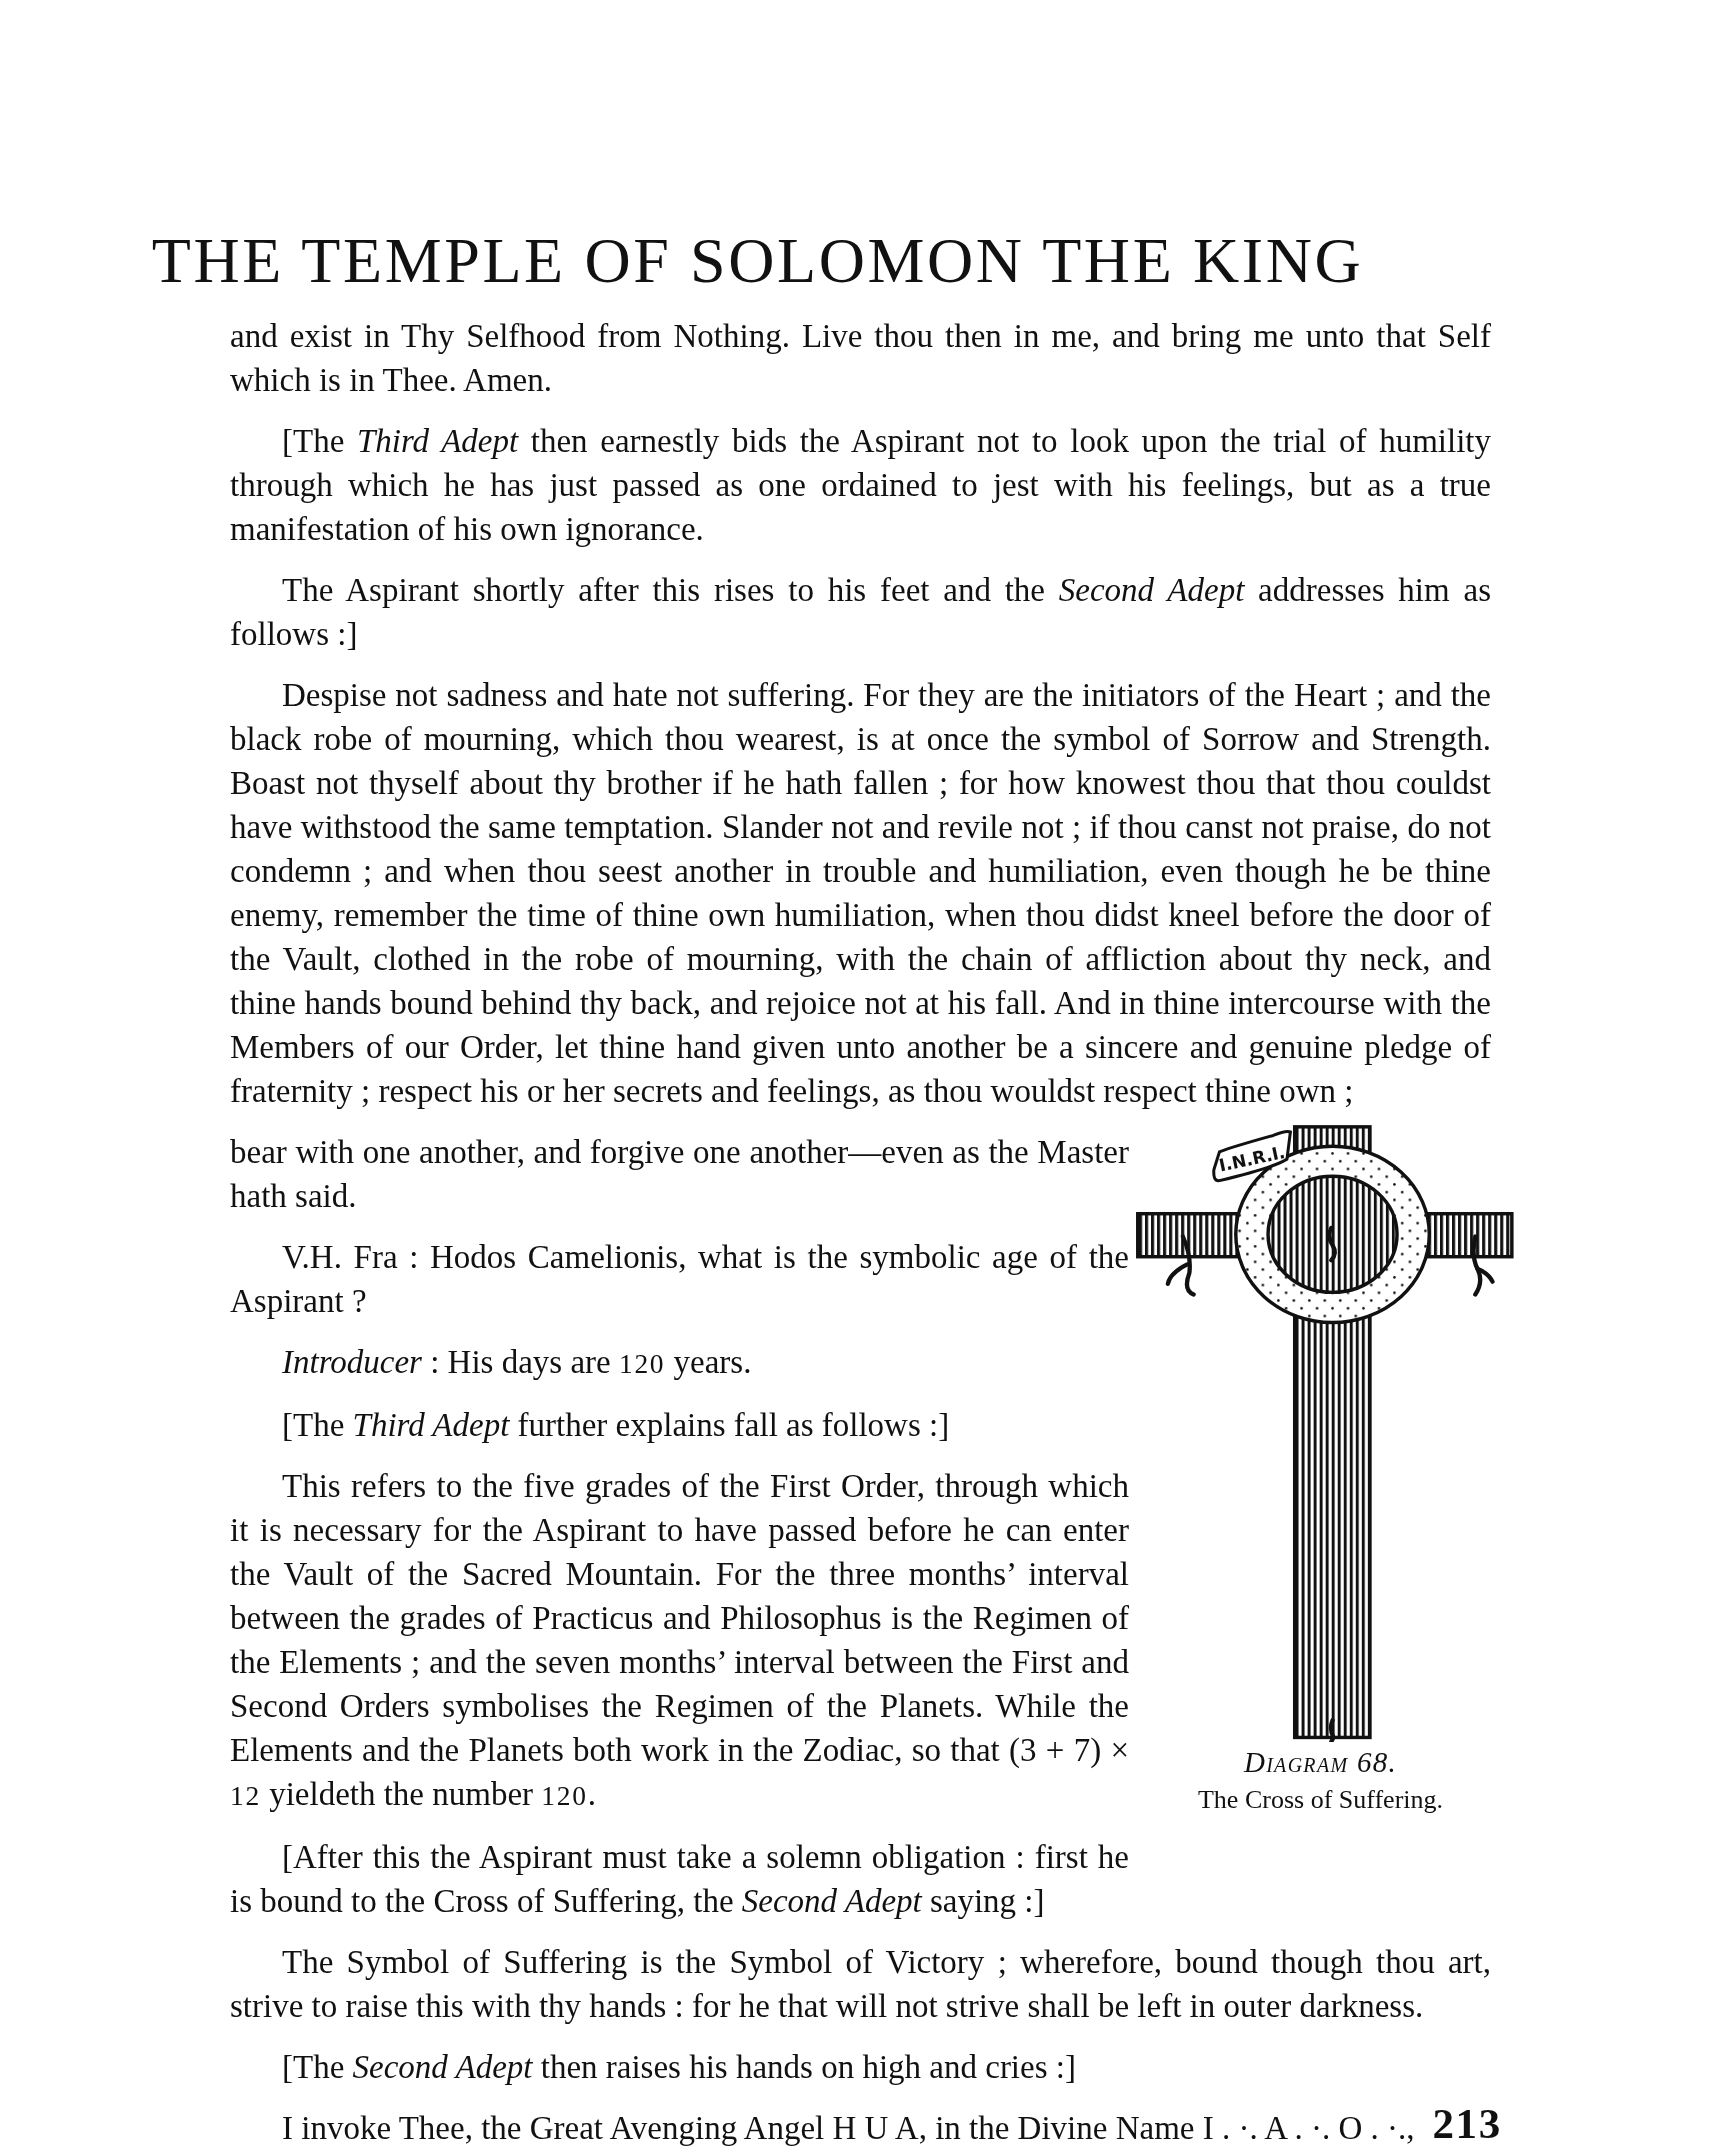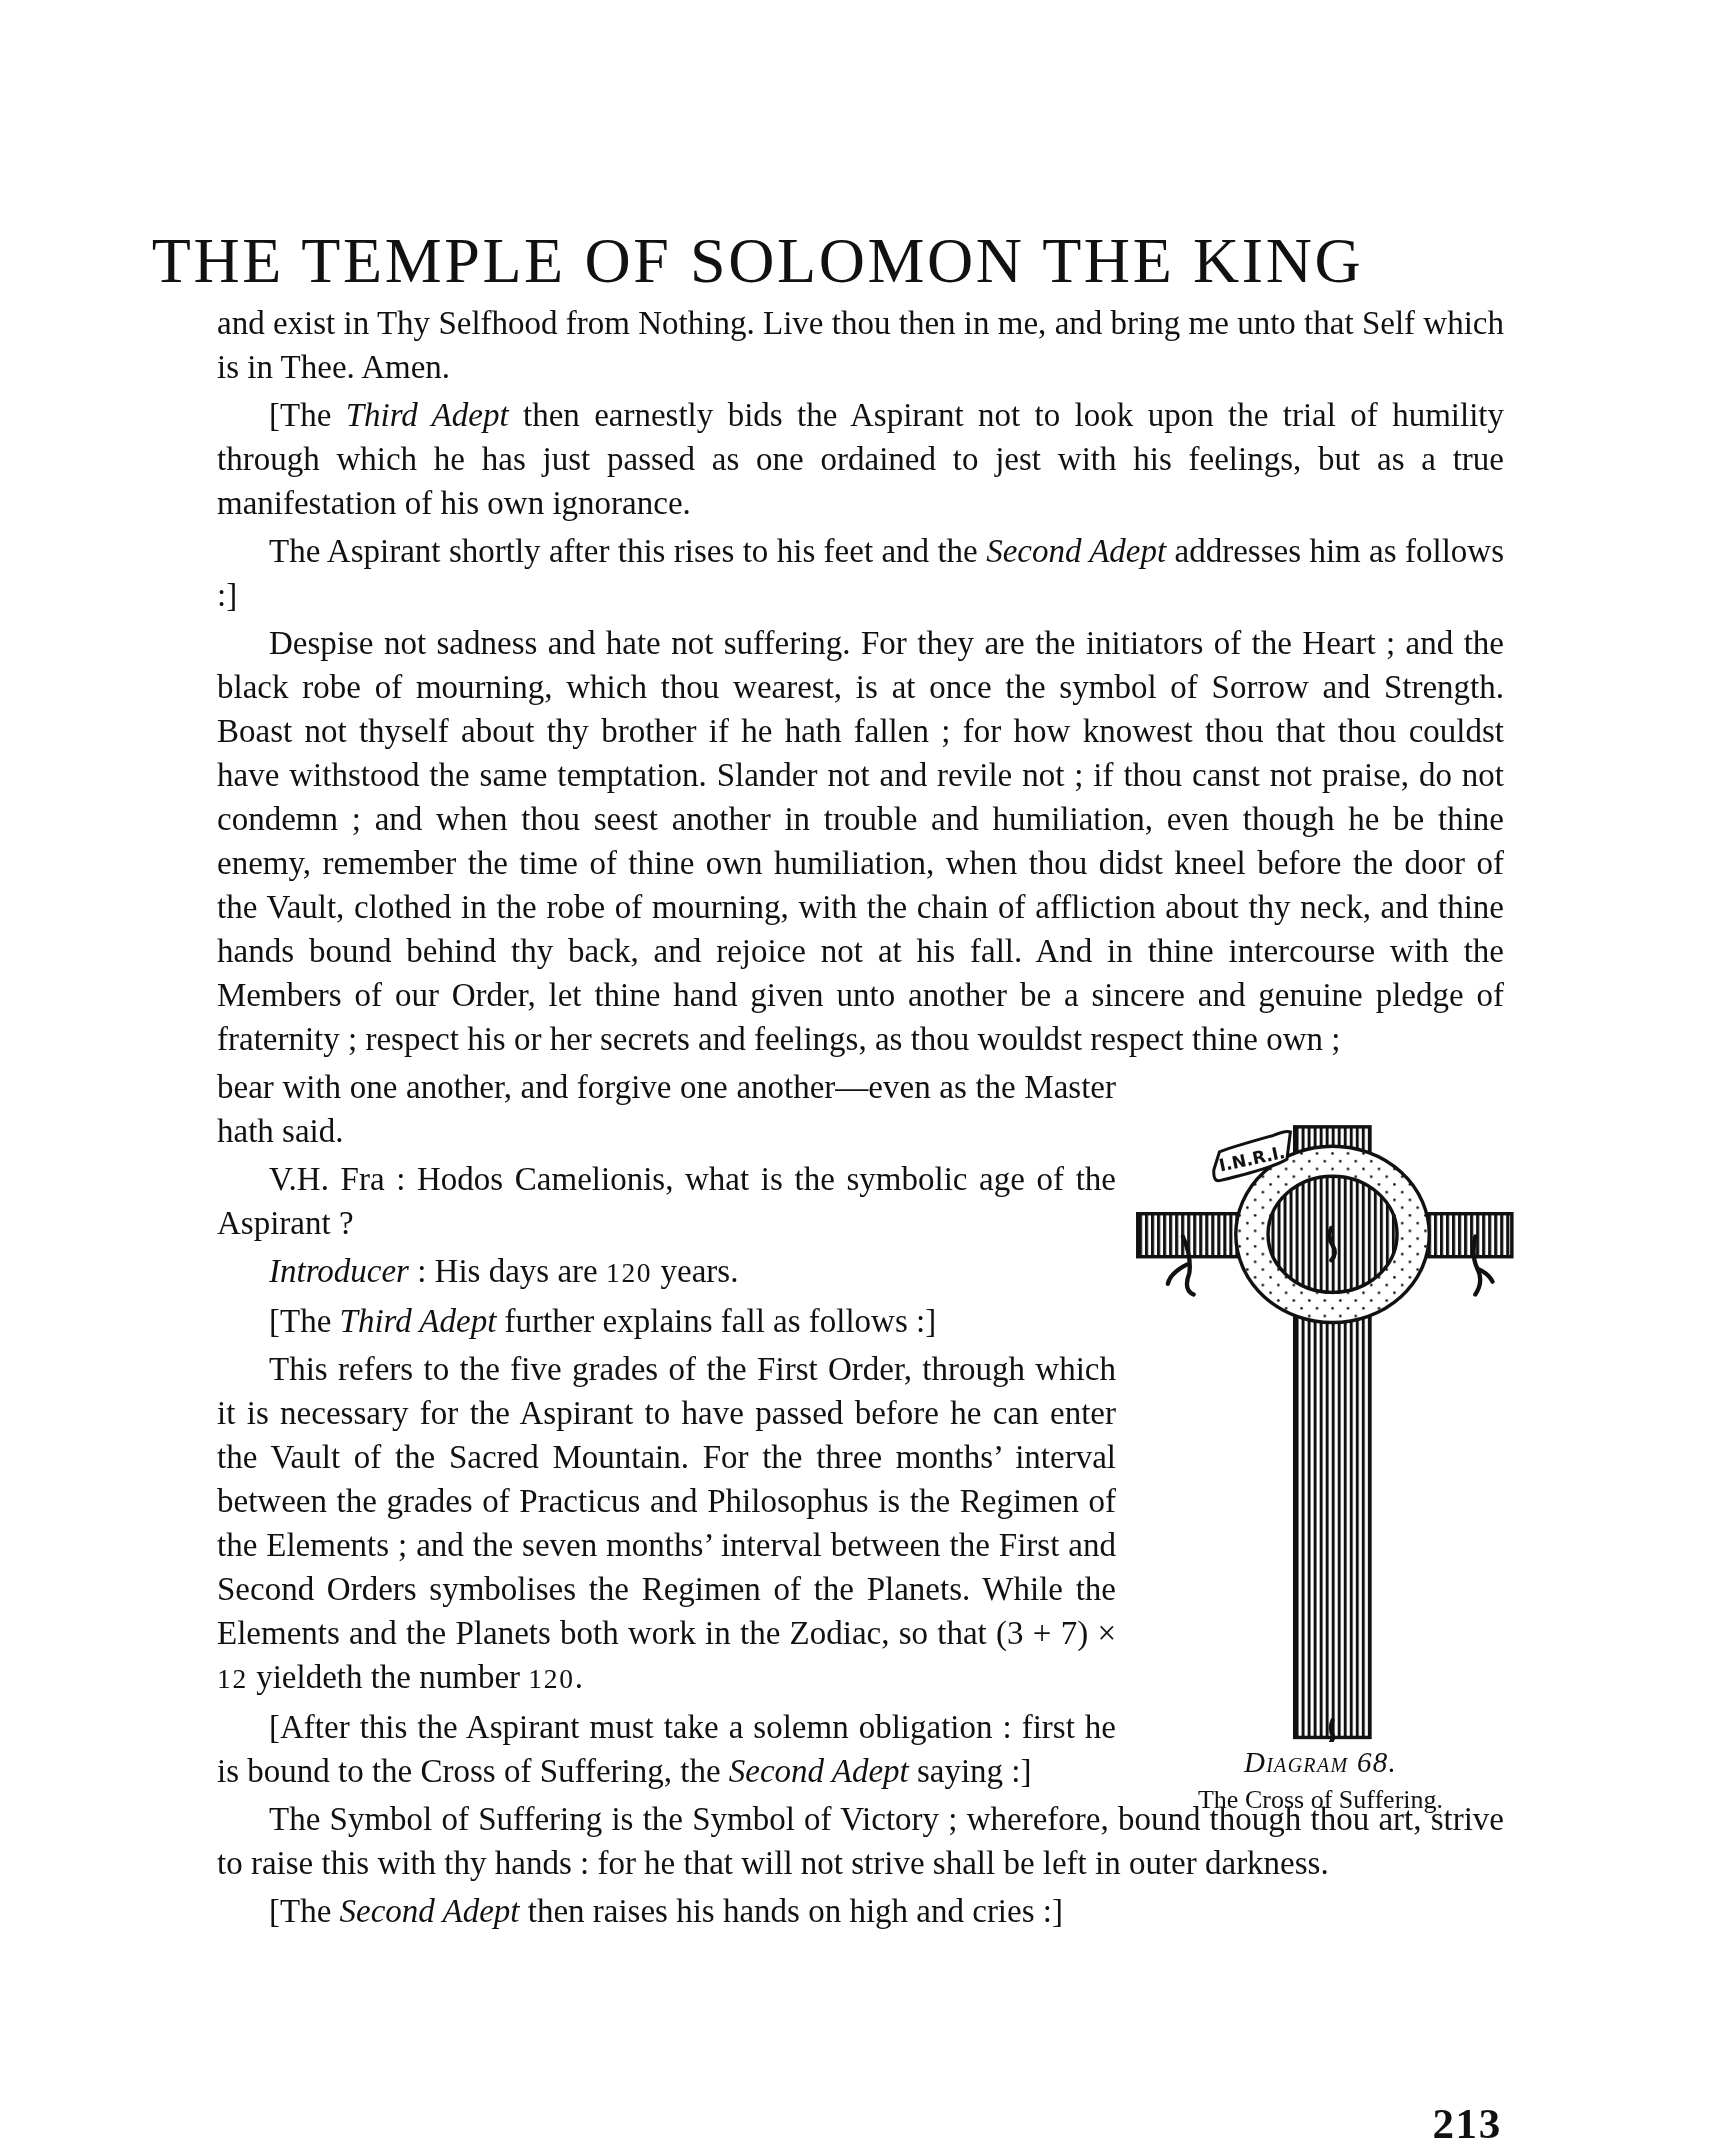--- a/index.html
+++ b/index.html
@@ -1,19 +1,19 @@
 <!DOCTYPE html>
 <html style="font-size:6.9px"><head>
 <meta charset="utf-8">
 <style>
   html, body { margin: 0; padding: 0; background: #ffffff; }
   body { width: 1721px; height: 2344px; position: relative; overflow: hidden; color: #111; font-family: "Liberation Serif", "DejaVu Serif", serif; }
   .running-head { position: absolute; left: 0; width: 1515px; top: 224px; text-align: center; font-size: 64px; letter-spacing: 2.6px; font-family: "Liberation Serif", serif; }
   .body-text { position: absolute; left: 213px; top: 297px; width: 1295px; font-size: 33px; line-height: 44px; text-align: justify; }
-  .body-text p { margin: 4px; }
+  .body-text p { margin: 17px; }
   .indent { text-indent: 52px; }
   .noindent { text-indent: 0; }
   .narrow { width: 899px; }
   i { font-style: italic; }
   .oldnum { font-size: 27.5px; letter-spacing: 1.7px; }
   .figure { position: absolute; left: 1127px; top: 1118px; width: 387px; height: 710px; }
   .figure svg { position: absolute; left: 0; top: 0; }
   .caption-num { position: absolute; left: 1127px; width: 387px; top: 1746px; text-align: center; font-size: 29px; letter-spacing: 1.3px; font-style: italic; }
   .caption-title { position: absolute; left: 1127px; width: 387px; top: 1785px; text-align: center; font-size: 26px; }
   .folio { position: absolute; right: 219px; top: 2099px; font-size: 43px; font-weight: bold; letter-spacing: 1.7px; margin-left: 39px; }
@@ -30,20 +30,21 @@
   <p class="indent"><span>The Aspirant shortly after this rises to his feet and the </span><i>Second Adept</i><span> addresses him as follows :]</span></p>
   <p class="indent"><span>Despise not sadness and hate not suffering.   For they are the initiators of the Heart ; and the black robe of mourning, which thou wearest, is at once the symbol of Sorrow and Strength.   Boast not thyself about thy brother if he hath fallen ; for how knowest thou that thou couldst have withstood the same temptation.   Slander not and revile not ; if thou canst not praise, do not condemn ; and when thou seest another in trouble and humiliation, even though he be thine enemy, remember the time of thine own humiliation, when thou didst kneel before the door of the Vault, clothed in the robe of mourning, with the chain of affliction about thy neck, and thine hands bound behind thy back, and rejoice not at his fall.   And in thine intercourse with the Members of our Order, let thine hand given unto another be a sincere and genuine pledge of fraternity ; respect his or her secrets and feelings, as thou wouldst respect thine own ;</span></p>
   <p class="noindent narrow"><span>bear with one another, and forgive one another—even as the Master hath said.</span></p>
   <p class="indent narrow"><span>V.H. Fra : Hodos Camelionis, what is the symbolic age of the Aspirant ?</span></p>
   <p class="indent narrow"><i>Introducer</i><span> :  His days are </span><span class="oldnum">120</span><span> years.</span></p>
   <p class="indent narrow"><span>[The </span><i>Third Adept</i><span> further explains fall as follows :]</span></p>
   <p class="indent narrow"><span>This refers to the five grades of the First Order, through which it is necessary for the Aspirant to have passed before he can enter the Vault of the Sacred Mountain.  For the three months’ interval between the grades of Practicus and Philosophus is the Regimen of the Elements ;  and the seven months’ interval between the First and Second Orders symbolises the Regimen of the Planets.  While the Elements and the Planets both work in the Zodiac, so that (3 + 7) × </span><span class="oldnum">12</span><span> yieldeth the number </span><span class="oldnum">120</span><span>.</span></p>
   <p class="indent narrow"><span>[After this the Aspirant must take a solemn obligation : first he is bound to the Cross of Suffering, the </span><i>Second Adept</i><span> saying :]</span></p>
   <p class="indent"><span>The Symbol of Suffering is the Symbol of Victory ; wherefore, bound though thou art, strive to raise this with thy hands : for he that will not strive shall be left in outer darkness.</span></p>
   <p class="indent"><span>[The </span><i>Second Adept</i><span> then raises his hands on high and cries :]</span></p>
+  <p class="indent"><span>I invoke Thee, the Great Avenging Angel H U A, in the Divine Name I . ·. A . ·. O . ·.,</span></p>
 </div>
 
 <div class="figure">
   <svg width="387" height="624" viewBox="0 0 900 1450">
     <defs>
       <pattern id="vstripes" width="14" height="14" patternUnits="userSpaceOnUse">
         <rect width="14" height="14" fill="#fff"></rect>
         <rect x="0" y="0" width="7" height="14" fill="#111"></rect>
       </pattern>
       <pattern id="dots" width="36" height="36" patternUnits="userSpaceOnUse">

